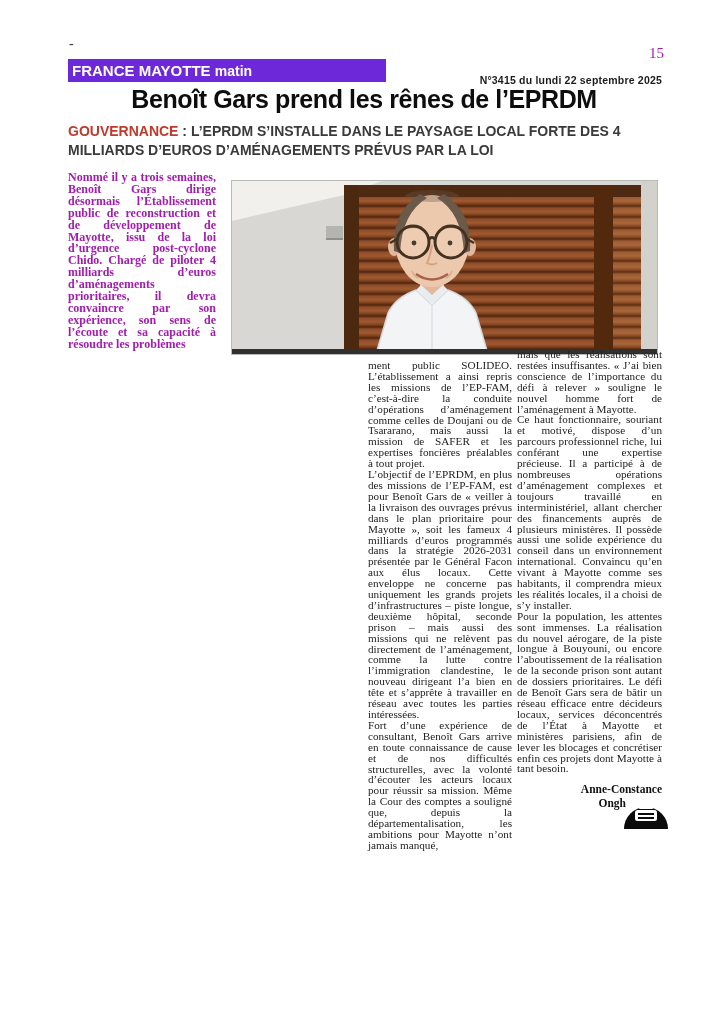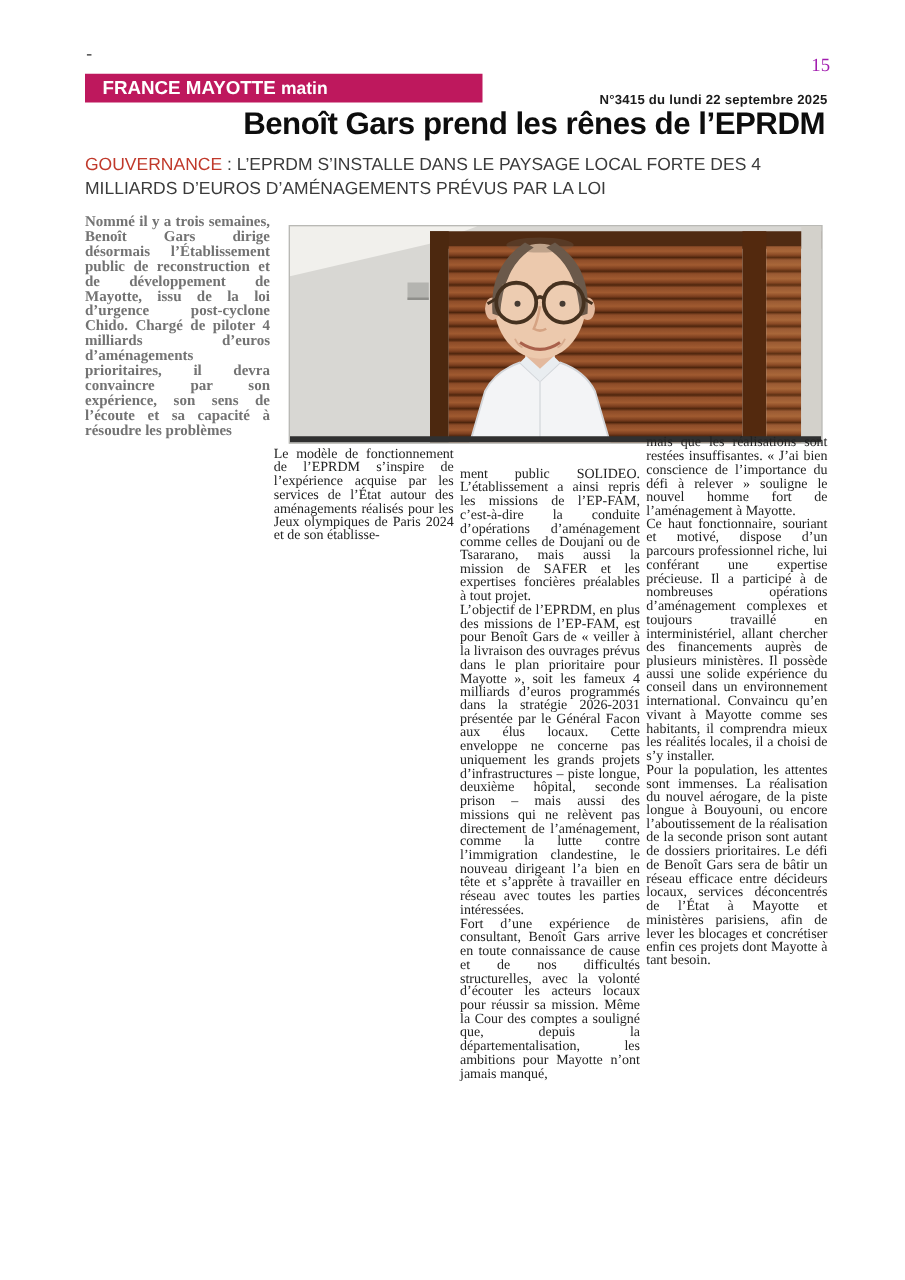--- a/index.html
+++ b/index.html
@@ -1,30 +1,30 @@
 <!DOCTYPE html>
 <html><head>
 <meta charset="utf-8">
 <style>
   html,body{margin:0;padding:0;background:#e9e9e9;}
   .page{position:relative;width:724px;height:1024px;background:#ffffff;overflow:hidden;
         font-family:"Liberation Serif",serif;color:#1d1d1d;box-shadow:2px 2px 6px rgba(0,0,0,.25);}
   .corner-dash{position:absolute;left:69px;top:36px;font:14px "Liberation Serif",serif;color:#333;}
   .page-number{position:absolute;right:60px;top:45px;font:15px "Liberation Serif",serif;color:#a21caf;}
-  .banner{position:absolute;left:68px;top:59px;width:318px;height:23px;background:#be185d;
+  .banner{position:absolute;left:68px;top:59px;width:318px;height:23px;background:#6d28d9;
           color:#fff;font-family:"Liberation Sans",sans-serif;font-weight:bold;
-          font-size:15px;line-height:23px;padding-left:14px;box-sizing:border-box;white-space:nowrap;}
+          font-size:15px;line-height:23px;padding-left:4px;box-sizing:border-box;white-space:nowrap;}
   .banner .suffix{font-size:14px;}
   .issue-line{position:absolute;right:62px;top:74px;font-family:"Liberation Sans",sans-serif;
           font-weight:bold;font-size:10.5px;color:#1c1c1c;letter-spacing:.2px;}
-  .headline{position:absolute;left:68px;width:592px;top:85px;margin:0;text-align:right;
+  .headline{position:absolute;left:68px;width:592px;top:85px;margin:0;text-align:center;
           font-family:"Liberation Sans",sans-serif;font-weight:bold;font-size:25px;
           letter-spacing:-0.4px;color:#0d0d0d;}
   .kicker{position:absolute;left:68px;top:122px;width:566px;
-          font-family:"Liberation Sans",sans-serif;font-weight:normal;font-size:14px;
+          font-family:"Liberation Sans",sans-serif;font-weight:bold;font-size:14px;
           line-height:19px;color:#3a3a3a;}
   .kicker .label{color:#c0392b;}
 
   
   .photo{position:absolute;left:231px;top:180px;width:425px;height:173px;
          border:1px solid #b9b9b5;box-sizing:content-box;overflow:hidden;background:#d8d7d3;}
   .ph-ceiling{position:absolute;left:0;top:0;width:150px;height:42px;background:#f1f0ec;
          clip-path:polygon(0 0,100% 0,74% 34%,0 95%);}
   .ph-vent{position:absolute;left:94px;top:45px;width:17px;height:12px;background:#b4b4b0;
          border-bottom:2px solid #8f8f8b;}
@@ -36,25 +36,25 @@
   .ph-louvers2{position:absolute;left:381px;top:16px;width:28px;height:157px;
          background:repeating-linear-gradient(180deg,#9a5a33 0px,#a96739 4px,#8a4a25 7px,#5c2f12 9px,#9a5a33 11px);}
   .ph-edge-right{position:absolute;left:409px;top:0;width:16px;height:173px;background:#d3d1cb;}
   .ph-man{position:absolute;left:110px;top:0;width:180px;height:173px;}
   .ph-bottom{position:absolute;left:0;bottom:0;width:425px;height:5px;background:#303030;}
 
   
   .col{position:absolute;text-align:justify;}
   .col p{margin:0;}
   .col1{left:68px;top:172px;width:148px;}
-  .col1 .intro{font-weight:bold;font-size:12px;line-height:11.9px;color:#737373;}
+  .col1 .intro{font-weight:bold;font-size:12px;line-height:11.9px;color:#a21caf;}
   .col1 .follow{font-size:11.8px;line-height:13.3px;margin-top:10px;}
   .colbody{font-size:11.2px;line-height:10.9px;color:#222;}
   .col2{left:219px;top:358px;width:144px;}
-  .col3{left:368px;top:374px;width:144px;}
+  .col3{left:368px;top:360px;width:144px;}
   .col4{left:517px;top:349px;width:145px;}
   .byline{position:relative;margin-top:9px;text-align:right;font-weight:bold;
           font-size:11.5px;line-height:13.5px;color:#111;}
   .byline .l2{padding-right:36px;}
   .print-btn{position:absolute;right:-8px;top:10px;width:48px;height:36px;}
 </style>
 </head>
 <body>
 
 <div class="page">
@@ -114,28 +114,38 @@
       <path d="M90,124 L90,173" stroke="#dde0e4" stroke-width="1.5"></path>
     </svg>
     <div class="ph-bottom"></div>
   </div>
 
   <div class="col col1">
     <p class="intro">Nommé il y a trois semaines, Benoît Gars dirige désormais l’Établissement public de reconstruction et de développement de Mayotte, issu de la loi d’urgence post-cyclone Chido. Chargé de piloter 4 milliards d’euros d’aménagements prioritaires, il devra convaincre par son expérience, son sens de l’écoute et sa capacité à résoudre les problèmes</p>
   </div>
 
   <div class="col col2 colbody">
-    <p>Le modèle de fonctionnement de l’EPRDM s’inspire de l’expérience acquise par les services de l’État autour des aménagements réalisés pour les Jeux olympiques de Paris 2024 et de son établisse-</p>
   </div>
 
   <div class="col col3 colbody">
     <p>ment public SOLIDEO. L’établissement a ainsi repris les missions de l’EP-FAM, c’est-à-dire la conduite d’opérations d’aménagement comme celles de Doujani ou de Tsararano, mais aussi la mission de SAFER et les expertises foncières préalables à tout projet.</p>
     <p>L’objectif de l’EPRDM, en plus des missions de l’EP-FAM, est pour Benoît Gars de « veiller à la livraison des ouvrages prévus dans le plan prioritaire pour Mayotte », soit les fameux 4 milliards d’euros programmés dans la stratégie 2026-2031 présentée par le Général Facon aux élus locaux. Cette enveloppe ne concerne pas uniquement les grands projets d’infrastructures – piste longue, deuxième hôpital, seconde prison – mais aussi des missions qui ne relèvent pas directement de l’aménagement, comme la lutte contre l’immigration clandestine, le nouveau dirigeant l’a bien en tête et s’apprête à travailler en réseau avec toutes les parties intéressées.</p>
     <p>Fort d’une expérience de consultant, Benoît Gars arrive en toute connaissance de cause et de nos difficultés structurelles, avec la volonté d’écouter les acteurs locaux pour réussir sa mission. Même la Cour des comptes a souligné que, depuis la départementalisation, les ambitions pour Mayotte n’ont jamais manqué,</p>
   </div>
 
   <div class="col col4 colbody">
     <p>mais que les réalisations sont restées insuffisantes. « J’ai bien conscience de l’importance du défi à relever » souligne le nouvel homme fort de l’aménagement à Mayotte.</p>
     <p>Ce haut fonctionnaire, souriant et motivé, dispose d’un parcours professionnel riche, lui conférant une expertise précieuse. Il a participé à de nombreuses opérations d’aménagement complexes et toujours travaillé en interministériel, allant chercher des financements auprès de plusieurs ministères. Il possède aussi une solide expérience du conseil dans un environnement international. Convaincu qu’en vivant à Mayotte comme ses habitants, il comprendra mieux les réalités locales, il a choisi de s’y installer.</p>
     <p>Pour la population, les attentes sont immenses. La réalisation du nouvel aérogare, de la piste longue à Bouyouni, ou encore l’aboutissement de la réalisation de la seconde prison sont autant de dossiers prioritaires. Le défi de Benoît Gars sera de bâtir un réseau efficace entre décideurs locaux, services déconcentrés de l’État à Mayotte et ministères parisiens, afin de lever les blocages et concrétiser enfin ces projets dont Mayotte à tant besoin.</p>
+    <div class="byline">
+      <div class="l1">Anne-Constance</div>
+      <div class="l2">Ongh</div>
+      <svg class="print-btn" viewBox="0 0 48 36">
+        <path d="M2,36 A22,22 0 0 1 46,36 Z" fill="#0b0b0b"></path>
+        <rect x="17" y="11" width="14" height="5" rx="1" fill="#ffffff"></rect>
+        <rect x="13" y="17" width="22" height="11" rx="2.5" fill="#ffffff"></rect>
+        <rect x="16" y="20" width="16" height="2" fill="#0b0b0b"></rect>
+        <rect x="16" y="24" width="16" height="2" fill="#0b0b0b"></rect>
+      </svg>
+    </div>
   </div>
 
 </div>
 
 </body></html>

